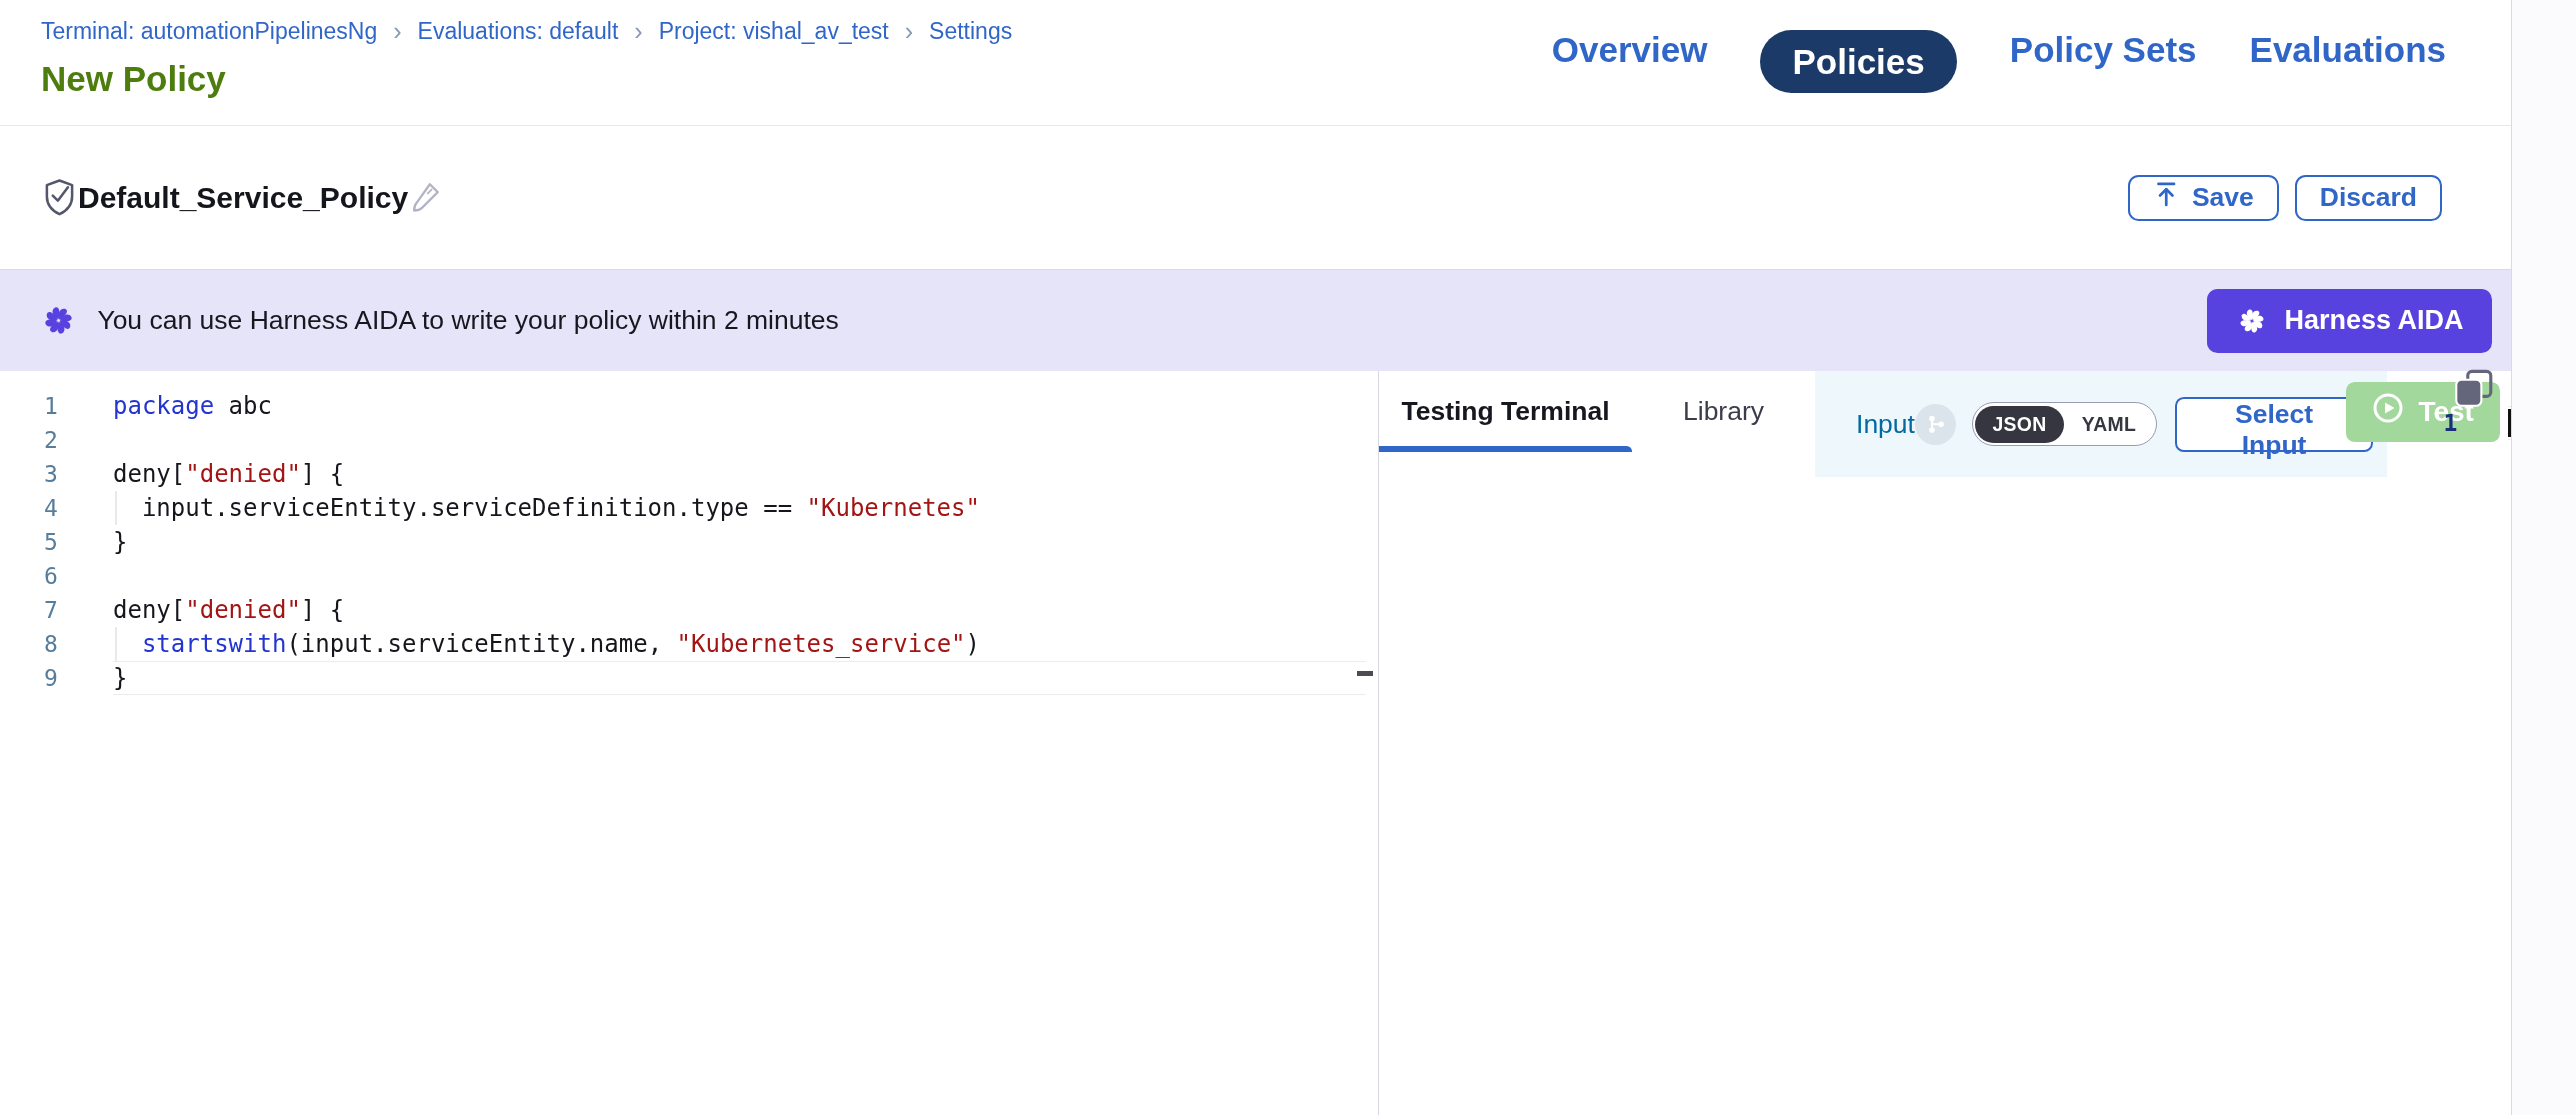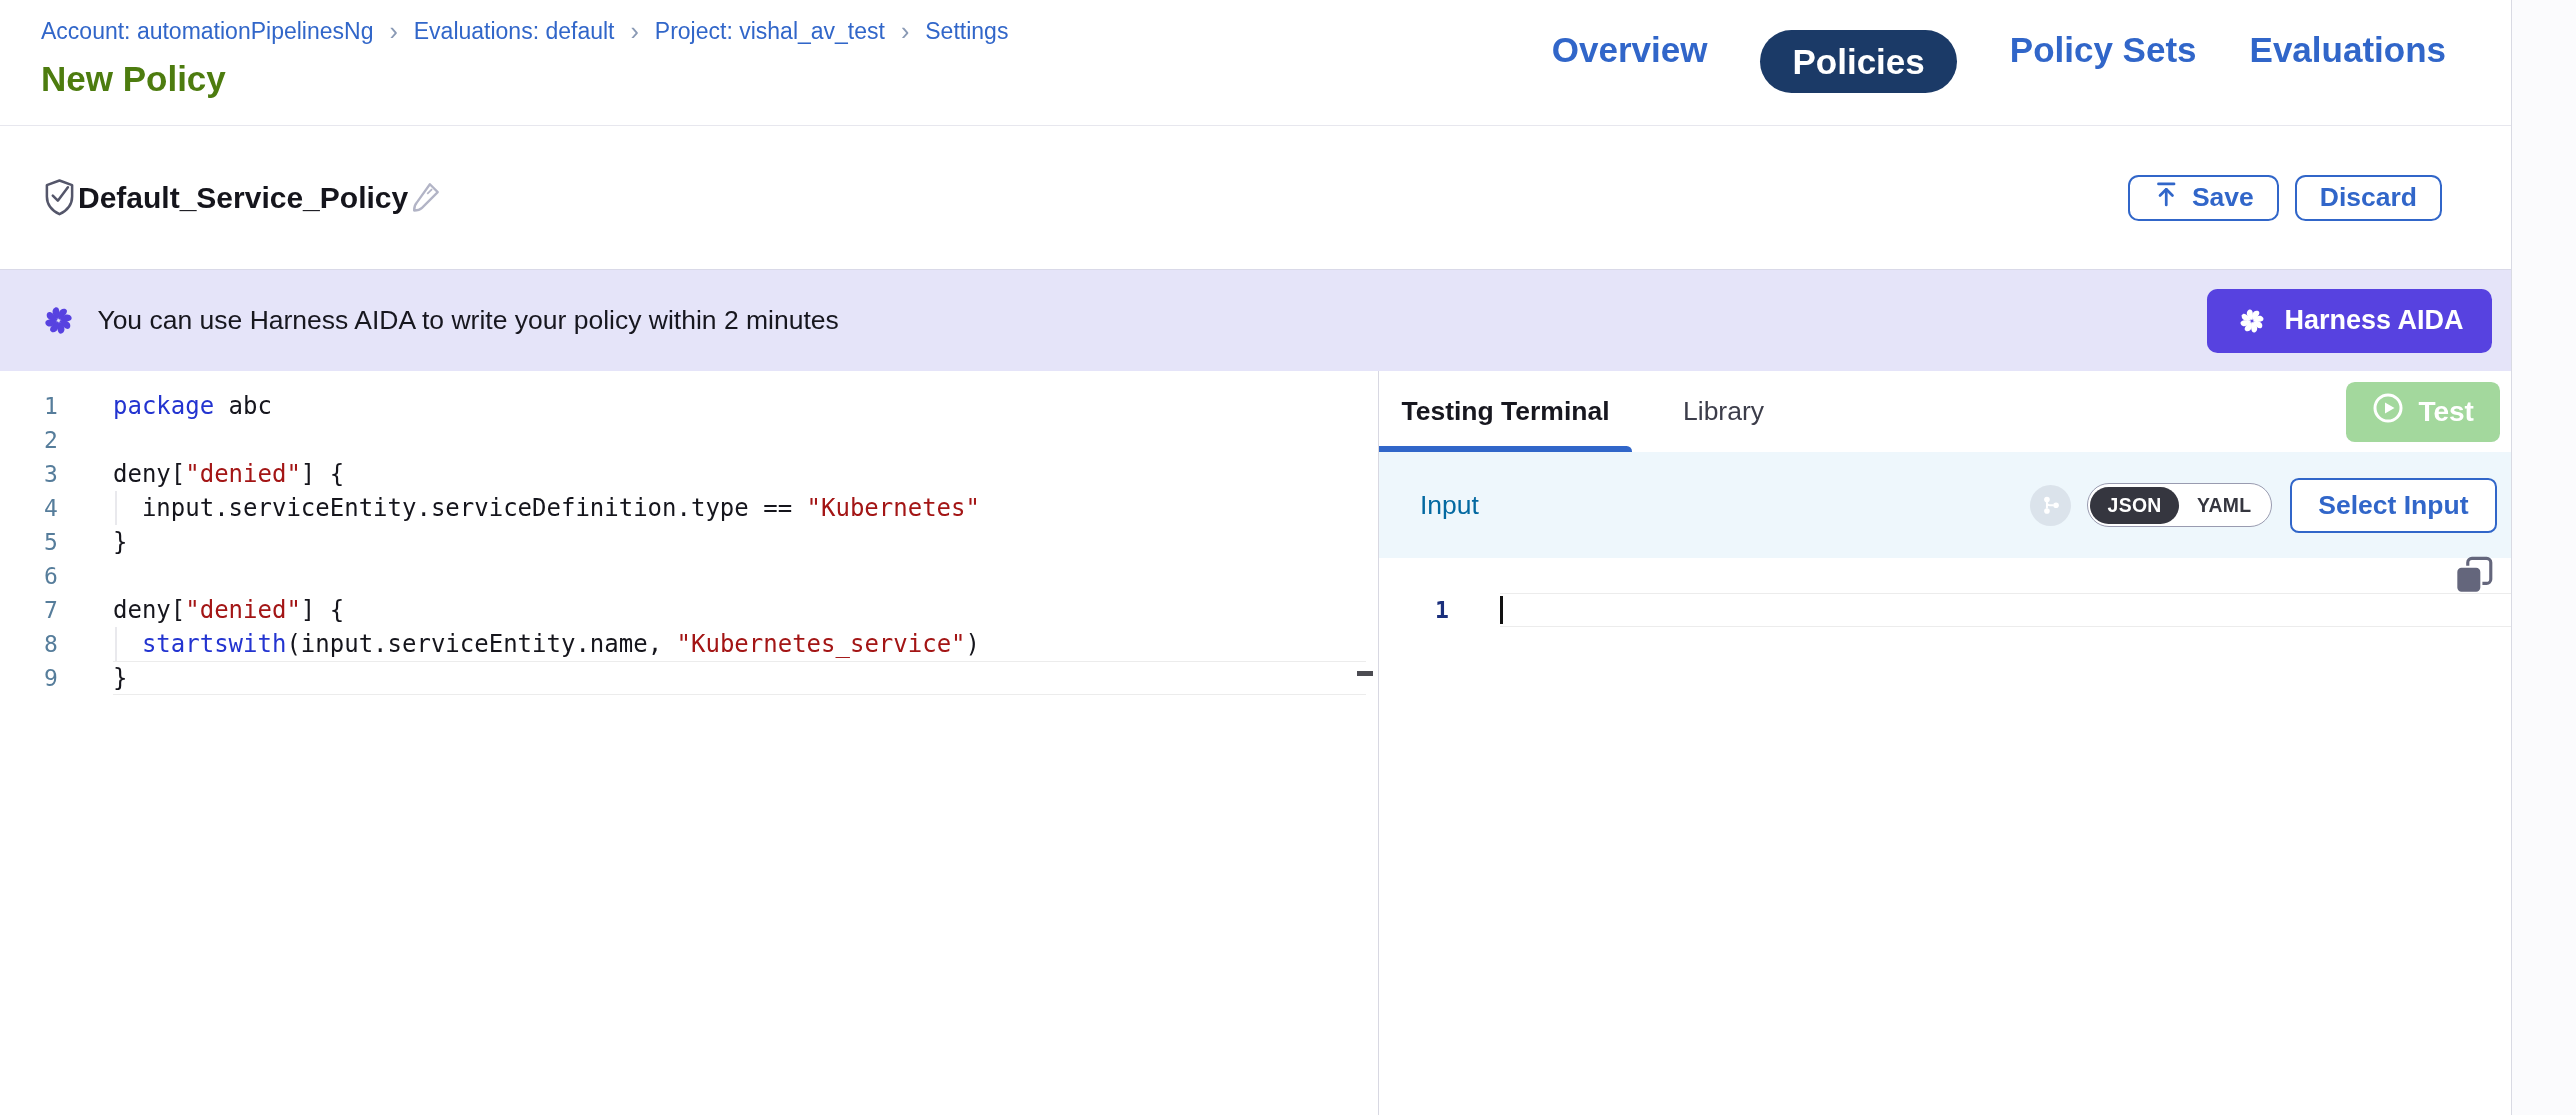--- a/index.html
+++ b/index.html
@@ -52,21 +52,21 @@
   .code-line{display:flex;height:34px;align-items:center;font-family:"DejaVu Sans Mono",monospace;font-size:24px}
   .ln{width:113px;flex:none;padding-left:44px;color:var(--line-number);font-size:23px}
   .lc{flex:1;height:100%;display:flex;align-items:center;position:relative;white-space:pre;color:var(--code-text)}
   .code-line.active .lc{border-top:1.8px solid #ececec;border-bottom:1.8px solid #ececec}
   .code-line.guide .lc::before{content:"";position:absolute;left:1.8px;top:0;bottom:0;width:1.8px;background:#e9e9ed}
   .tok-k{color:var(--keyword)}
   .tok-s{color:var(--string)}
   .ruler-dash{position:absolute;right:5.3px;top:300px;width:16px;height:5.3px;background:#4c4c52}
 
   
-  .terminal-pane{flex:1;display:flex;flex-direction:column;position:relative;background:#fff}
+  .terminal-pane{flex:1;display:flex;flex-direction:row;position:relative;background:#fff}
   .term-tabs{height:81px;display:flex;align-items:stretch}
   .term-tab{display:flex;align-items:center;justify-content:center;font-size:26.5px;color:#3c3d4a;cursor:pointer;position:relative;min-width:253px}
   .term-tab.tab-library{min-width:0;padding:0 51px}
   .term-tab.active{font-weight:700;color:#17171f}
   .term-tab.active::after{content:"";position:absolute;left:0;right:0;bottom:0;height:6.2px;background:var(--blue);border-radius:0 5.3px 0 0}
   .test-btn{position:absolute;top:10.6px;right:10.6px;height:60px;border:none;border-radius:8.8px;background:var(--test-green);color:#fff;font-size:28px;font-weight:700;display:inline-flex;align-items:center;gap:14px;padding:0 26.5px;cursor:default;font-family:inherit}
 
   .input-bar{height:106px;background:var(--input-header-bg);display:flex;align-items:center;padding:0 14px 0 41px}
   .input-label{font-size:26.5px;color:#0369a1;flex:1}
   .circle-icon{width:41px;height:41px;border-radius:50%;background:#dbe3eb;display:flex;align-items:center;justify-content:center;margin-right:16px;flex:none}
@@ -80,21 +80,21 @@
   .input-editor .ln{width:121px;padding-left:56px;color:var(--active-line-number);font-weight:700}
   .cursor{display:inline-block;width:2.6px;height:28px;background:#111}
 </style>
 </head>
 <body>
 
 <div class="page">
 
   <div class="header">
     <div class="breadcrumb" id="breadcrumb">
-        <a>Account: automationPipelinesNg</a>
+        <a>Terminal: automationPipelinesNg</a>
         <span class="sep">›</span>
         <a>Evaluations: default</a>
         <span class="sep">›</span>
         <a>Project: vishal_av_test</a>
         <span class="sep">›</span>
         <a>Settings</a>
       </div>
     <div class="title">New Policy</div>
     <div class="nav-tabs" id="nav-tabs">
         <div class="nav-tab">Overview</div>

